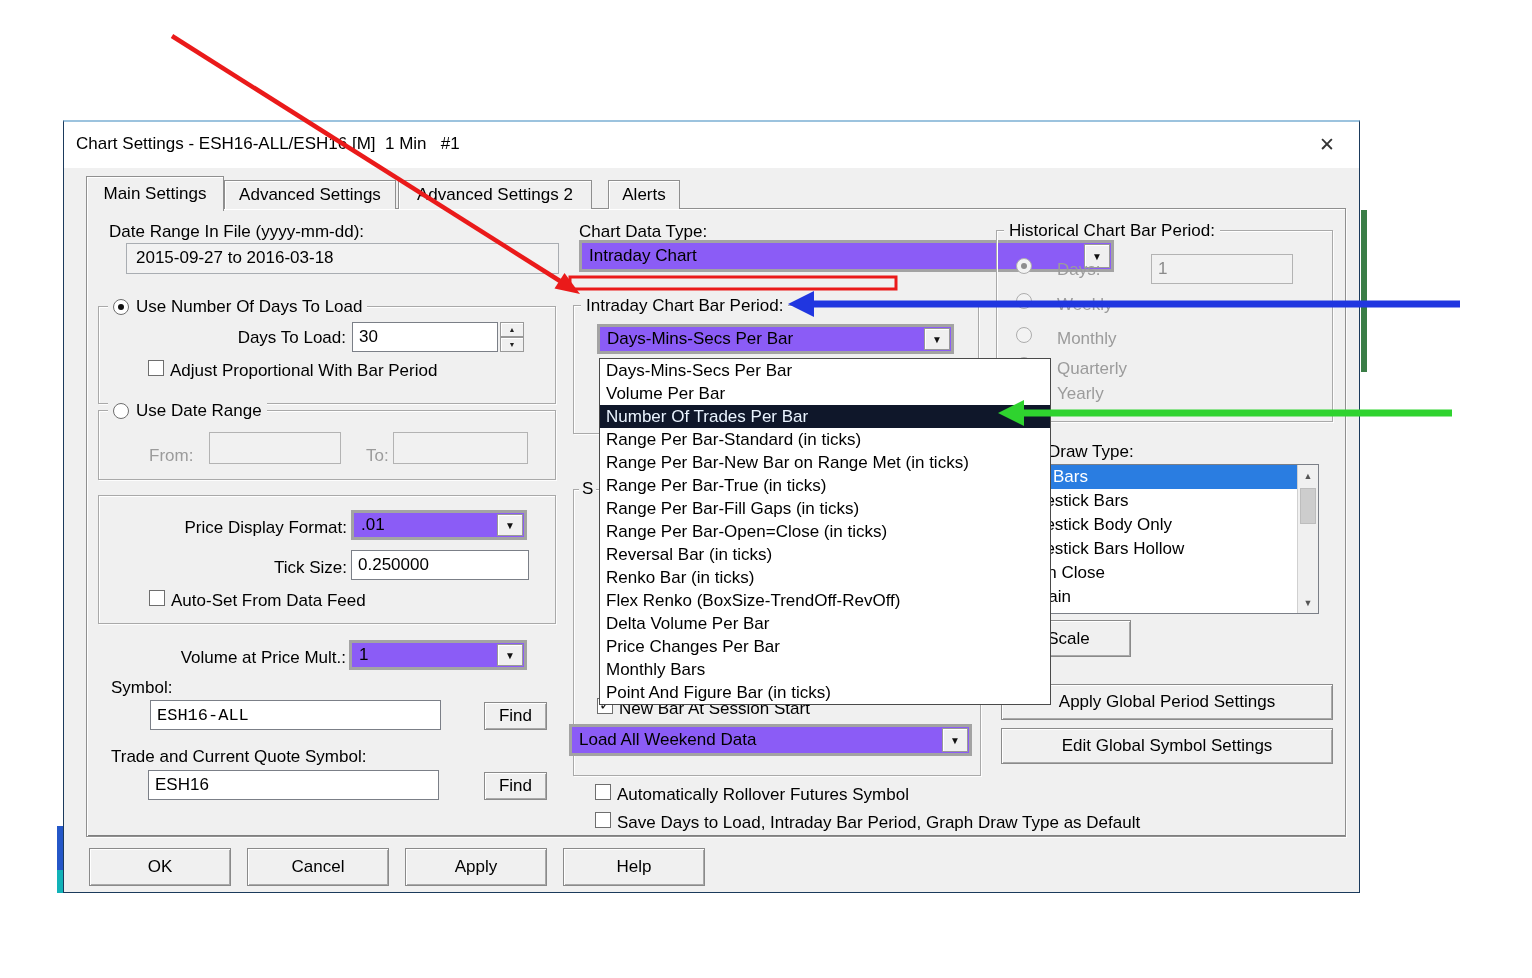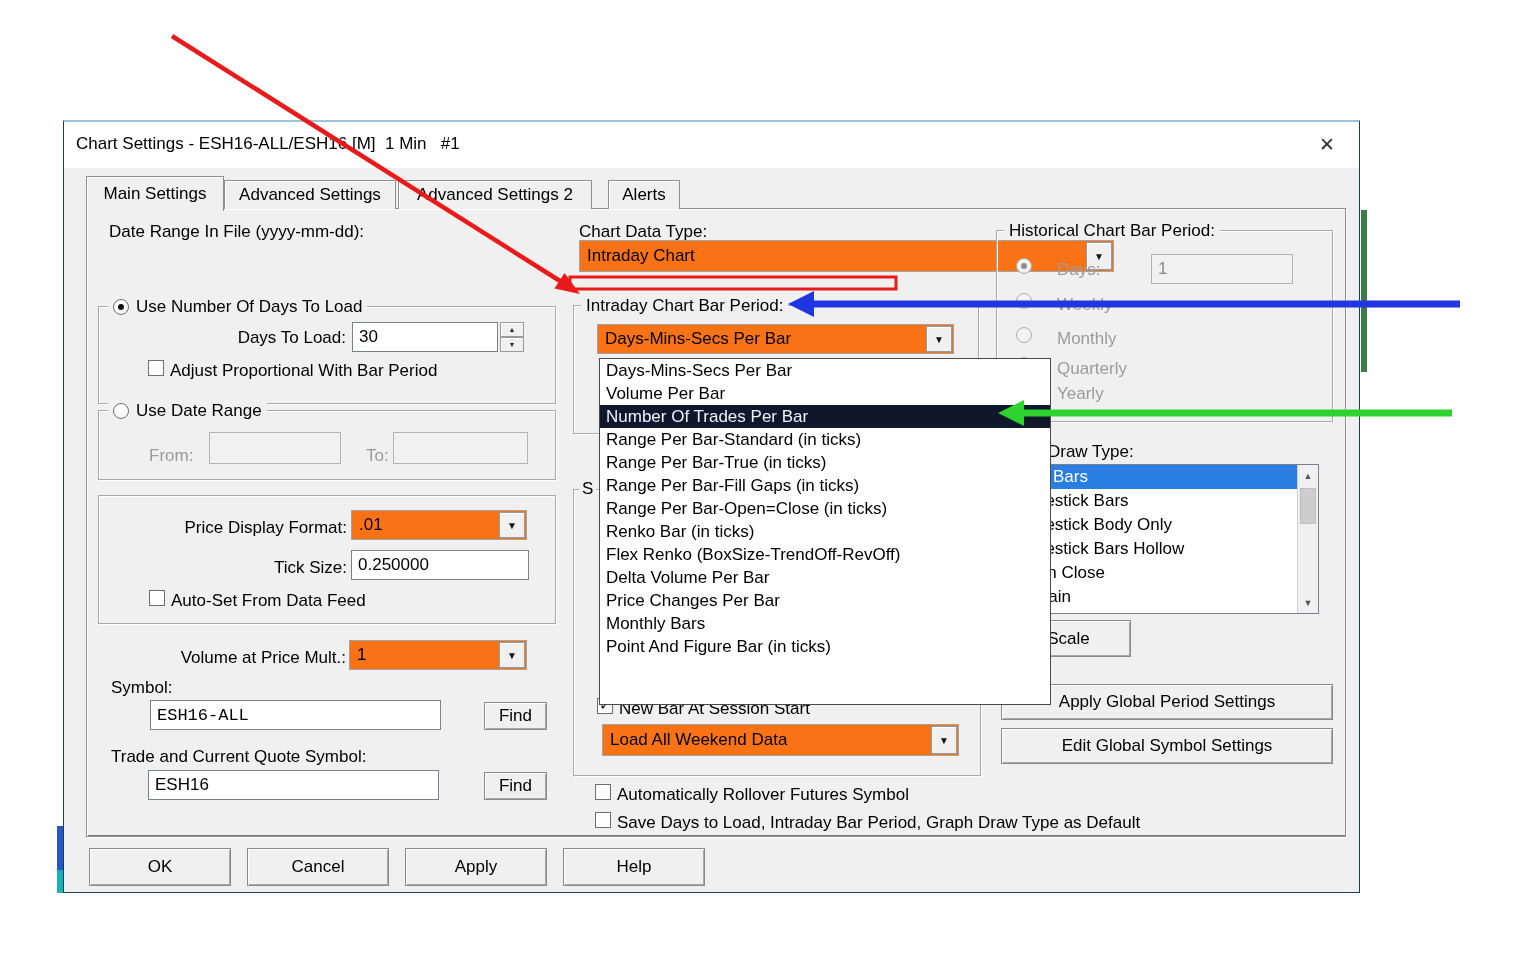--- a/index.html
+++ b/index.html
@@ -26,21 +26,21 @@
   .lbl.r{text-align:right}
   .lbl.dis{color:#9b9b9b}
   .grp{position:absolute;border:1px solid #a9a9a9;box-shadow:inset 1px 1px 0 #fff,1px 1px 0 #fdfdfd}
   .cap{position:absolute;background:#f0f0f0;padding:0 5px;white-space:nowrap;height:19px;
        display:flex;align-items:center;gap:7px;z-index:2}
   .sbox{position:absolute;background:#f2f2f2;border:1px solid #a9adb2}
   .sbox span{position:absolute;left:9px;top:4px;white-space:nowrap}
   input.tfield{position:absolute;background:#fff;border:1px solid #7b7f87;
                font:17px "Liberation Sans",sans-serif;padding:0 6px;color:#000}
   input.tfield:disabled{background:#f1f1f1;border-color:#b3b3b3;color:#8a8a8a}
-  .combo{position:absolute;background:#f97316;border:1px solid #a3a3a3}
+  .combo{position:absolute;background:#8b5cf6;border:3px solid #a3a3a3}
   .combo .val{position:absolute;left:7px;top:50%;transform:translateY(-50%);white-space:nowrap}
   .cbtn{position:absolute;right:1px;top:1px;bottom:1px;width:26px;background:#f0f0f0;
         border:1px solid #999;box-shadow:inset 1px 1px 0 #fff;display:flex;align-items:center;
         justify-content:center;font-size:10px;color:#111}
   .btn{position:absolute;background:#f0f0f0;border:1px solid #8a8a8a;
        box-shadow:inset 1px 1px 0 #fff,inset -1px -1px 0 #a9a9a9;
        display:flex;align-items:center;justify-content:center;white-space:nowrap}
   .radio{position:absolute;width:16px;height:16px;border-radius:50%;border:1px solid #6e6e6e;background:#fff}
   .radio.on::after{content:"";position:absolute;left:4px;top:4px;width:6px;height:6px;border-radius:50%;background:#111}
   .radio.dis{border-color:#adadad;background:#f3f3f3}
@@ -81,20 +81,23 @@
       <div class="closebtn"><span>✕</span></div>
     </div>
 
     <div class="tab active" style="left:22px;width:138px">Main Settings</div>
     <div class="tab" style="left:160px;width:172px">Advanced Settings</div>
     <div class="tab" style="left:334px;width:194px">Advanced Settings 2</div>
     <div class="tab" style="left:544px;width:72px">Alerts</div>
     <div class="tabpage"></div>
 
     <div class="lbl" style="left:45px;top:100px">Date Range In File (yyyy-mm-dd):</div>
+    <div class="sbox" style="left:62px;top:121px;width:433px;height:31px">
+      <span>2015-09-27 to 2016-03-18</span>
+    </div>
 
     <div class="grp" style="left:34px;top:184px;width:458px;height:98px"></div>
     <div class="cap" style="left:44px;top:175px">
       <span class="radio on" style="position:relative"></span>
       <span>Use Number Of Days To Load</span>
     </div>
     <div class="lbl r" style="left:100px;top:206px;width:182px">Days To Load:</div>
     <input class="tfield" style="left: 288px; top: 200px; width: 146px; height: 30px;" value="30">
     <div class="spinb" style="left:436px;top:200px;width:24px;height:15px">
         <span>▲</span>
@@ -154,21 +157,21 @@
     </div>
 
     <div class="grp" style="left:509px;top:367px;width:408px;height:287px"></div>
     <div class="cap" style="left:515px;top:357px;padding:0 3px">
       <span>S</span>
     </div>
     <span class="check" style="left:533px;top:576px">
         <span class="ck">✓</span>
       </span>
     <div class="lbl" style="left:555px;top:577px">New Bar At Session Start</div>
-    <div class="combo" style="left:538px;top:602px;width:357px;height:32px">
+    <div class="combo" style="left:505px;top:602px;width:403px;height:32px">
       <span class="val">Load All Weekend Data</span>
       <span class="cbtn">▼</span>
     </div>
 
     <span class="check" style="left:531px;top:662px"></span>
     <div class="lbl" style="left:553px;top:663px">Automatically Rollover Futures Symbol</div>
     <span class="check" style="left:531px;top:690px"></span>
     <div class="lbl" style="left:553px;top:691px">Save Days to Load, Intraday Bar Period, Graph Draw Type as Default</div>
 
     <div class="grp" style="left:932px;top:108px;width:337px;height:192px"></div>
@@ -209,23 +212,25 @@
     <div class="btn" style="left:25px;top:726px;width:142px;height:38px">OK</div>
     <div class="btn" style="left:183px;top:726px;width:142px;height:38px">Cancel</div>
     <div class="btn" style="left:341px;top:726px;width:142px;height:38px">Apply</div>
     <div class="btn" style="left:499px;top:726px;width:142px;height:38px">Help</div>
 
     <div class="popup">
       <div class="row">Days-Mins-Secs Per Bar</div>
       <div class="row">Volume Per Bar</div>
       <div class="row sel">Number Of Trades Per Bar</div>
       <div class="row">Range Per Bar-Standard (in ticks)</div>
+      <div class="row">Range Per Bar-New Bar on Range Met (in ticks)</div>
       <div class="row">Range Per Bar-True (in ticks)</div>
       <div class="row">Range Per Bar-Fill Gaps (in ticks)</div>
       <div class="row">Range Per Bar-Open=Close (in ticks)</div>
+      <div class="row">Reversal Bar (in ticks)</div>
       <div class="row">Renko Bar (in ticks)</div>
       <div class="row">Flex Renko (BoxSize-TrendOff-RevOff)</div>
       <div class="row">Delta Volume Per Bar</div>
       <div class="row">Price Changes Per Bar</div>
       <div class="row">Monthly Bars</div>
       <div class="row">Point And Figure Bar (in ticks)</div>
     </div>
   </div>
 
   <svg class="overlay" viewBox="0 0 1532 978">

